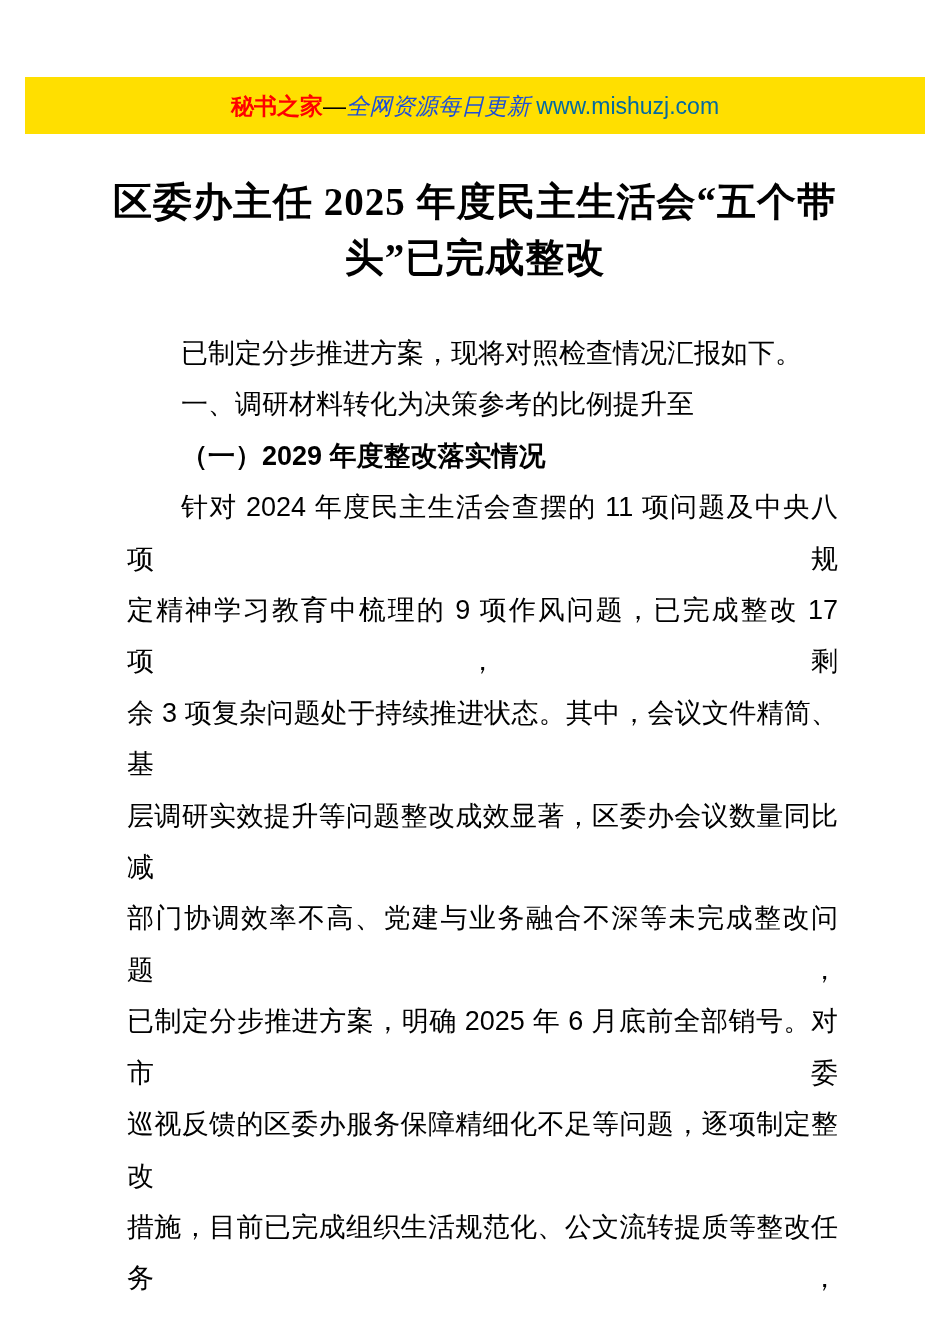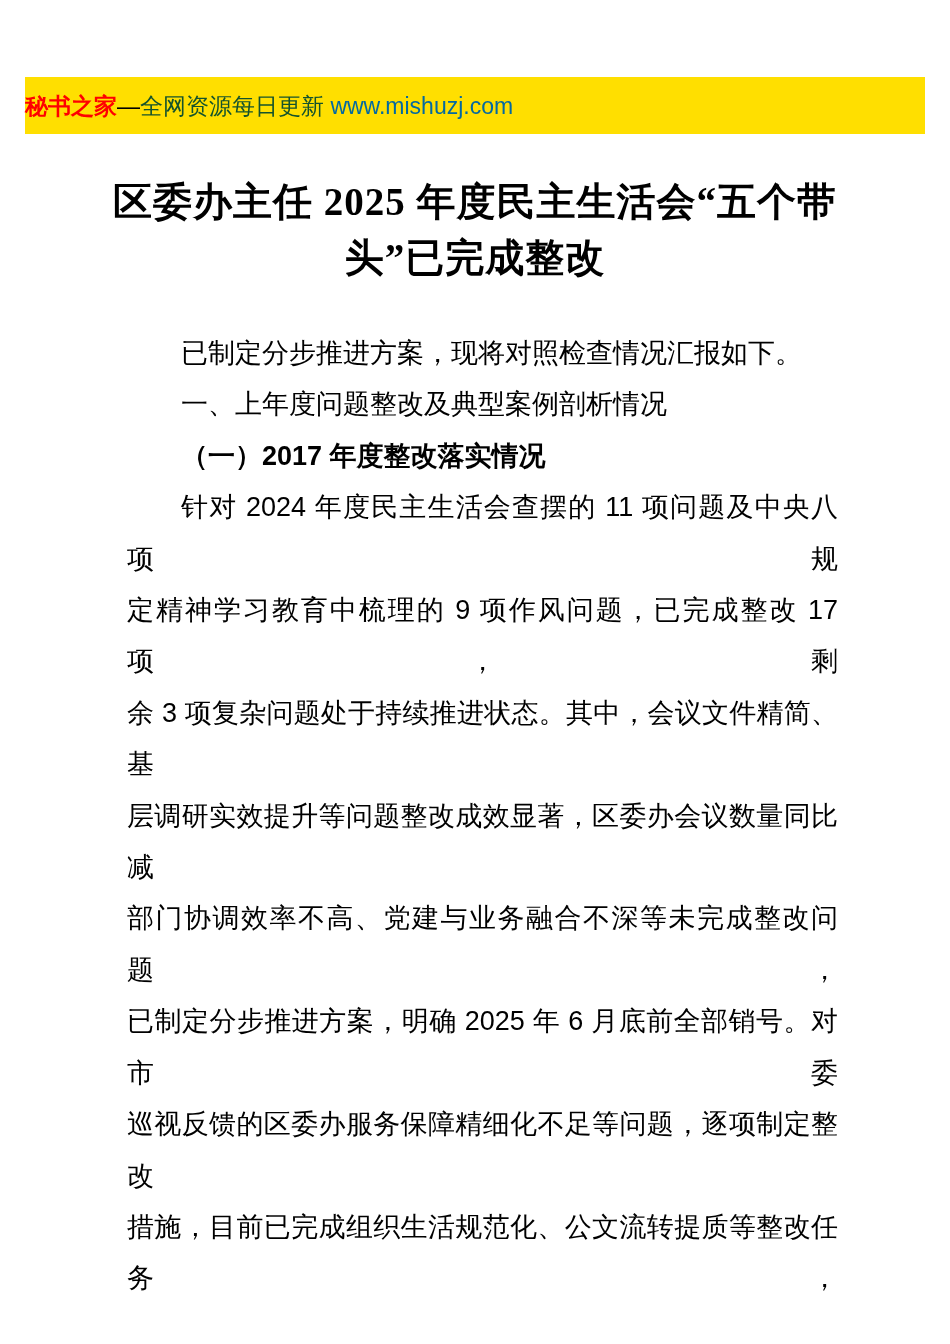--- a/index.html
+++ b/index.html
@@ -15,21 +15,21 @@
     background: #ffffff;
     overflow: hidden;
   }
   
   .banner {
     position: absolute;
     left: 25px; top: 77px;
     width: 900px; height: 57px;
     display: flex;
     align-items: center;
-    justify-content: flex-start;
+    justify-content: center;
     font-size: 23px;
     line-height: 30px;
     white-space: pre;
   }
   .banner .site-name { font-weight: 700; }
   
   .doc-title {
     position: absolute;
     left: 0; top: 174px;
     width: 950px;
@@ -53,32 +53,32 @@
   .h1 { text-indent: 2em; }
   .h2 { font-weight: 700; text-indent: 2em; }
   .fill { text-align: justify; text-align-last: justify; }
 </style>
 </head>
 <body>
 
 <div class="page">
 
   <div class="banner" style="background: rgb(255, 223, 0);">
-    <span class="site-name" style="color: rgb(255, 0, 0);">秘书之家</span><span>—</span><span style="color: #14532d;">全网资源每日更新 </span><span class="site-url" style="color: #0369a1;">www.mishuzj.com</span>
+    <span class="site-name" style="color: rgb(255, 0, 0);">秘书之家</span><span>—</span><span style="color: #1d4ed8; font-style: italic;">全网资源每日更新 </span><span class="site-url" style="color: #0369a1;">www.mishuzj.com</span>
   </div>
 
   <div class="doc-title">
     <div>区委办主任 2025 年度民主生活会“五个带</div>
     <div>头”已完成整改</div>
   </div>
 
   <div class="doc">
     <div class="line indent">已制定分步推进方案，现将对照检查情况汇报如下。</div>
-    <div class="line h1">一、上年度问题整改及典型案例剖析情况</div>
-    <div class="line h2">（一）2017 年度整改落实情况</div>
+    <div class="line h1">一、调研材料转化为决策参考的比例提升至</div>
+    <div class="line h2">（一）2029 年度整改落实情况</div>
     <div class="line indent fill">针对 2024 年度民主生活会查摆的 11 项问题及中央八项规</div>
     <div class="line fill">定精神学习教育中梳理的 9 项作风问题，已完成整改 17 项，剩</div>
     <div class="line fill">余 3 项复杂问题处于持续推进状态。其中，会议文件精简、基</div>
     <div class="line fill">层调研实效提升等问题整改成效显著，区委办会议数量同比减</div>
     <div class="line fill">部门协调效率不高、党建与业务融合不深等未完成整改问题，</div>
     <div class="line fill">已制定分步推进方案，明确 2025 年 6 月底前全部销号。对市委</div>
     <div class="line fill">巡视反馈的区委办服务保障精细化不足等问题，逐项制定整改</div>
     <div class="line fill">措施，目前已完成组织生活规范化、公文流转提质等整改任务，</div>
 
   </div>

